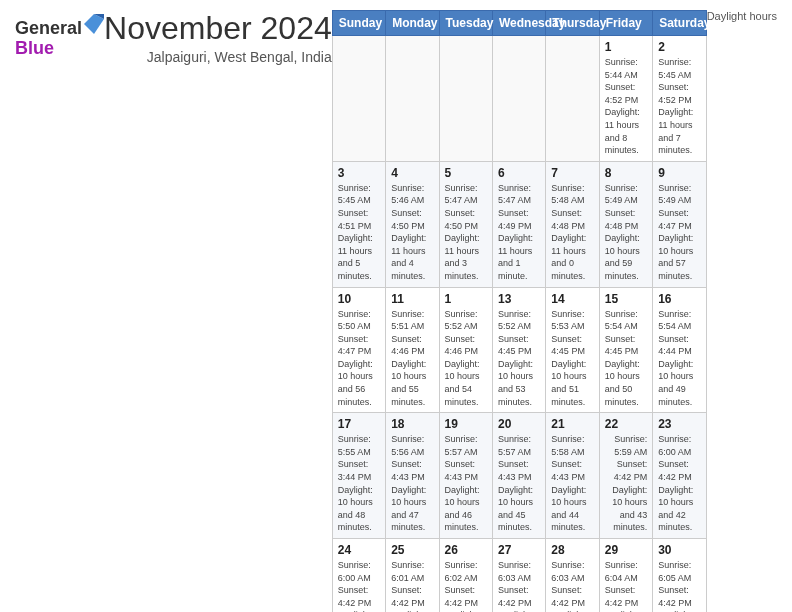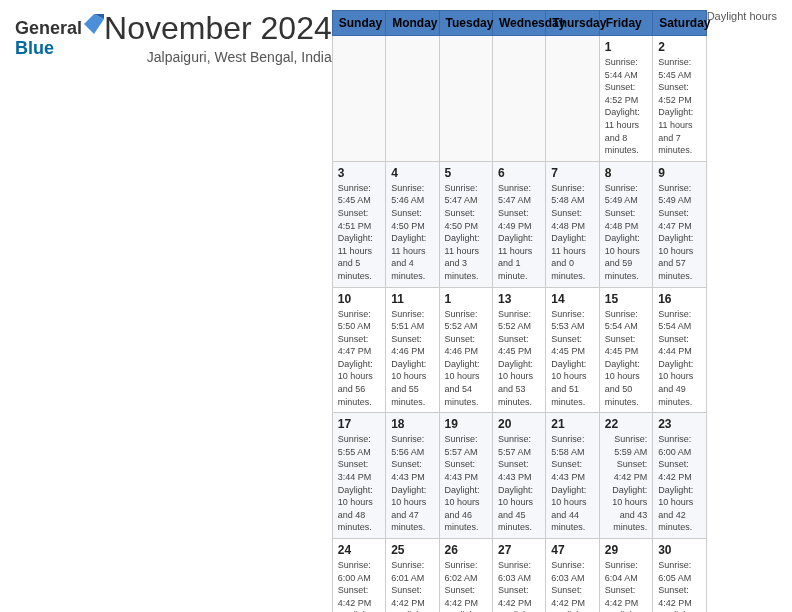--- a/index.html
+++ b/index.html
@@ -27,21 +27,21 @@
       display: flex;
       align-items: center;
       margin-top: 4px;
     }
     .logo-text {
       font-size: 18px;
       font-weight: bold;
       line-height: 1.1;
     }
     .logo-general { color: #333; }
-    .logo-blue { color: #0369a1; margin-top: 10px; }
+    .logo-blue { color: #a21caf; margin-top: 10px; }
     .logo-icon {
       width: 20px;
       height: 20px;
       margin-left: 2px;
     }
     .title-section {
       text-align: right;
     }
     .month-title {
       font-size: 32px;
@@ -54,21 +54,21 @@
       margin-top: 2px;
     }
     .calendar-table {
       width: 100%;
       border-collapse: collapse;
       flex: 1;
       table-layout: fixed;
     }
     .calendar-table th {
       background: #4a7fc1;
-      color: #000000;
+      color: #ffffff;
       text-align: left;
       padding: 5px 6px;
       font-size: 12px;
       font-weight: bold;
       border: 1px solid #3a6aad;
     }
     .calendar-table td {
       border: 1px solid #ccc;
       vertical-align: top;
       padding: 4px 5px;
@@ -307,21 +307,21 @@
 Sunset: 4:42 PM
 Daylight: 10 hours and 39 minutes.</div>
           </td>
           <td>
             <span class="day-number">27</span>
             <div class="day-info" style="white-space: pre-line;">Sunrise: 6:03 AM
 Sunset: 4:42 PM
 Daylight: 10 hours and 38 minutes.</div>
           </td>
           <td>
-            <span class="day-number">47</span>
+            <span class="day-number">28</span>
             <div class="day-info" style="white-space: pre-line;">Sunrise: 6:03 AM
 Sunset: 4:42 PM
 Daylight: 10 hours and 38 minutes.</div>
           </td>
           <td>
             <span class="day-number">29</span>
             <div class="day-info" style="white-space: pre-line;">Sunrise: 6:04 AM
 Sunset: 4:42 PM
 Daylight: 10 hours and 37 minutes.</div>
           </td>

